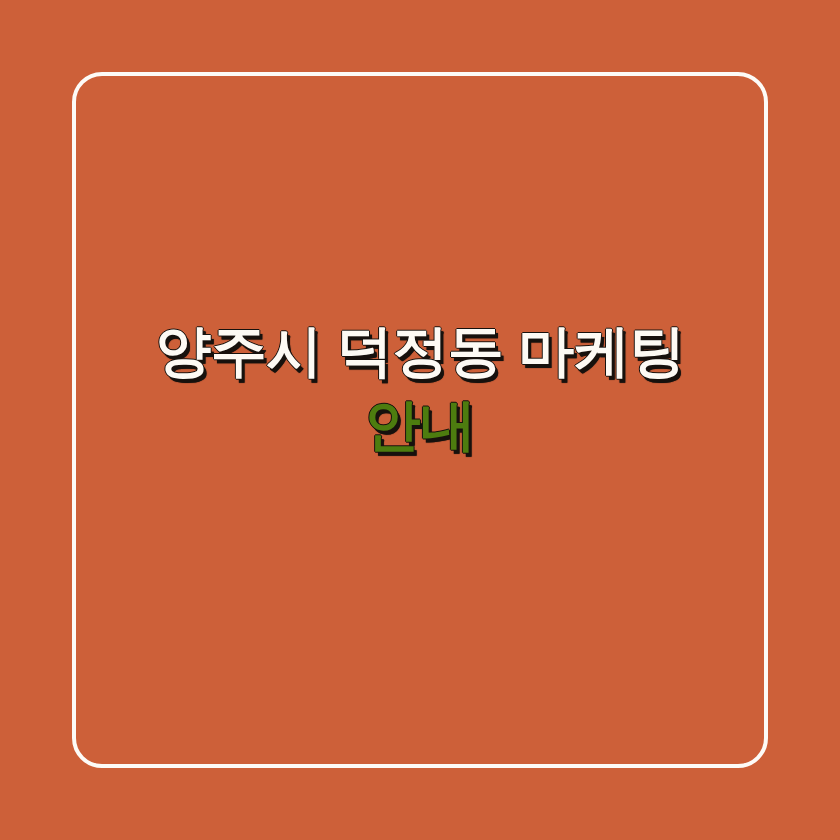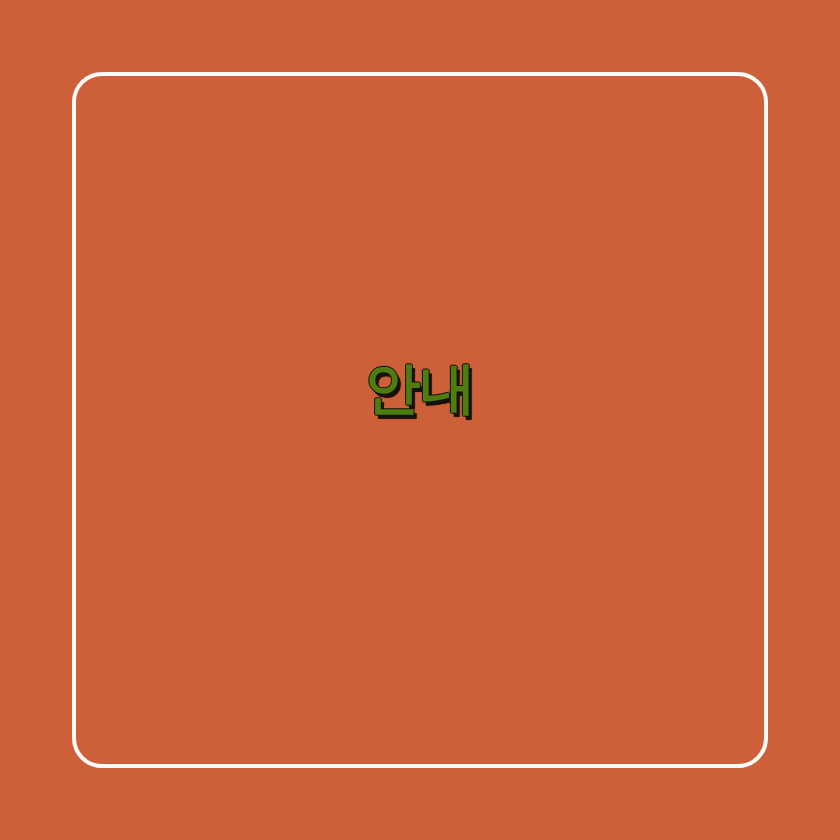--- a/index.html
+++ b/index.html
@@ -64,16 +64,17 @@
 </head>
 <body>
 
 <div id="canvas">
 
   <div id="background-fill" style="background: rgb(205, 96, 57);"></div>
 
   <div id="border-frame" style="border-color: rgb(253, 251, 247);"></div>
 
   <div id="title-block">
+    <span class="title-line" style="color: rgb(253, 250, 244); text-shadow: rgb(23, 17, 13) 3px 4px 0px, rgb(23, 17, 13) 3px 4px 1px, rgb(23, 17, 13) -1px 0px 0px, rgb(23, 17, 13) 0px -1px 0px, rgb(23, 17, 13) 1px 0px 0px, rgb(23, 17, 13) 0px 1px 0px;">양주시 덕정동 마케팅</span>
     <span class="title-line" style="color: #4d7c0f; text-shadow: rgb(23, 17, 13) 3px 4px 0px, rgb(23, 17, 13) 3px 4px 1px, rgb(23, 17, 13) -1px 0px 0px, rgb(23, 17, 13) 0px -1px 0px, rgb(23, 17, 13) 1px 0px 0px, rgb(23, 17, 13) 0px 1px 0px;">안내</span>
   </div>
 
 </div>
 
 </body></html>

